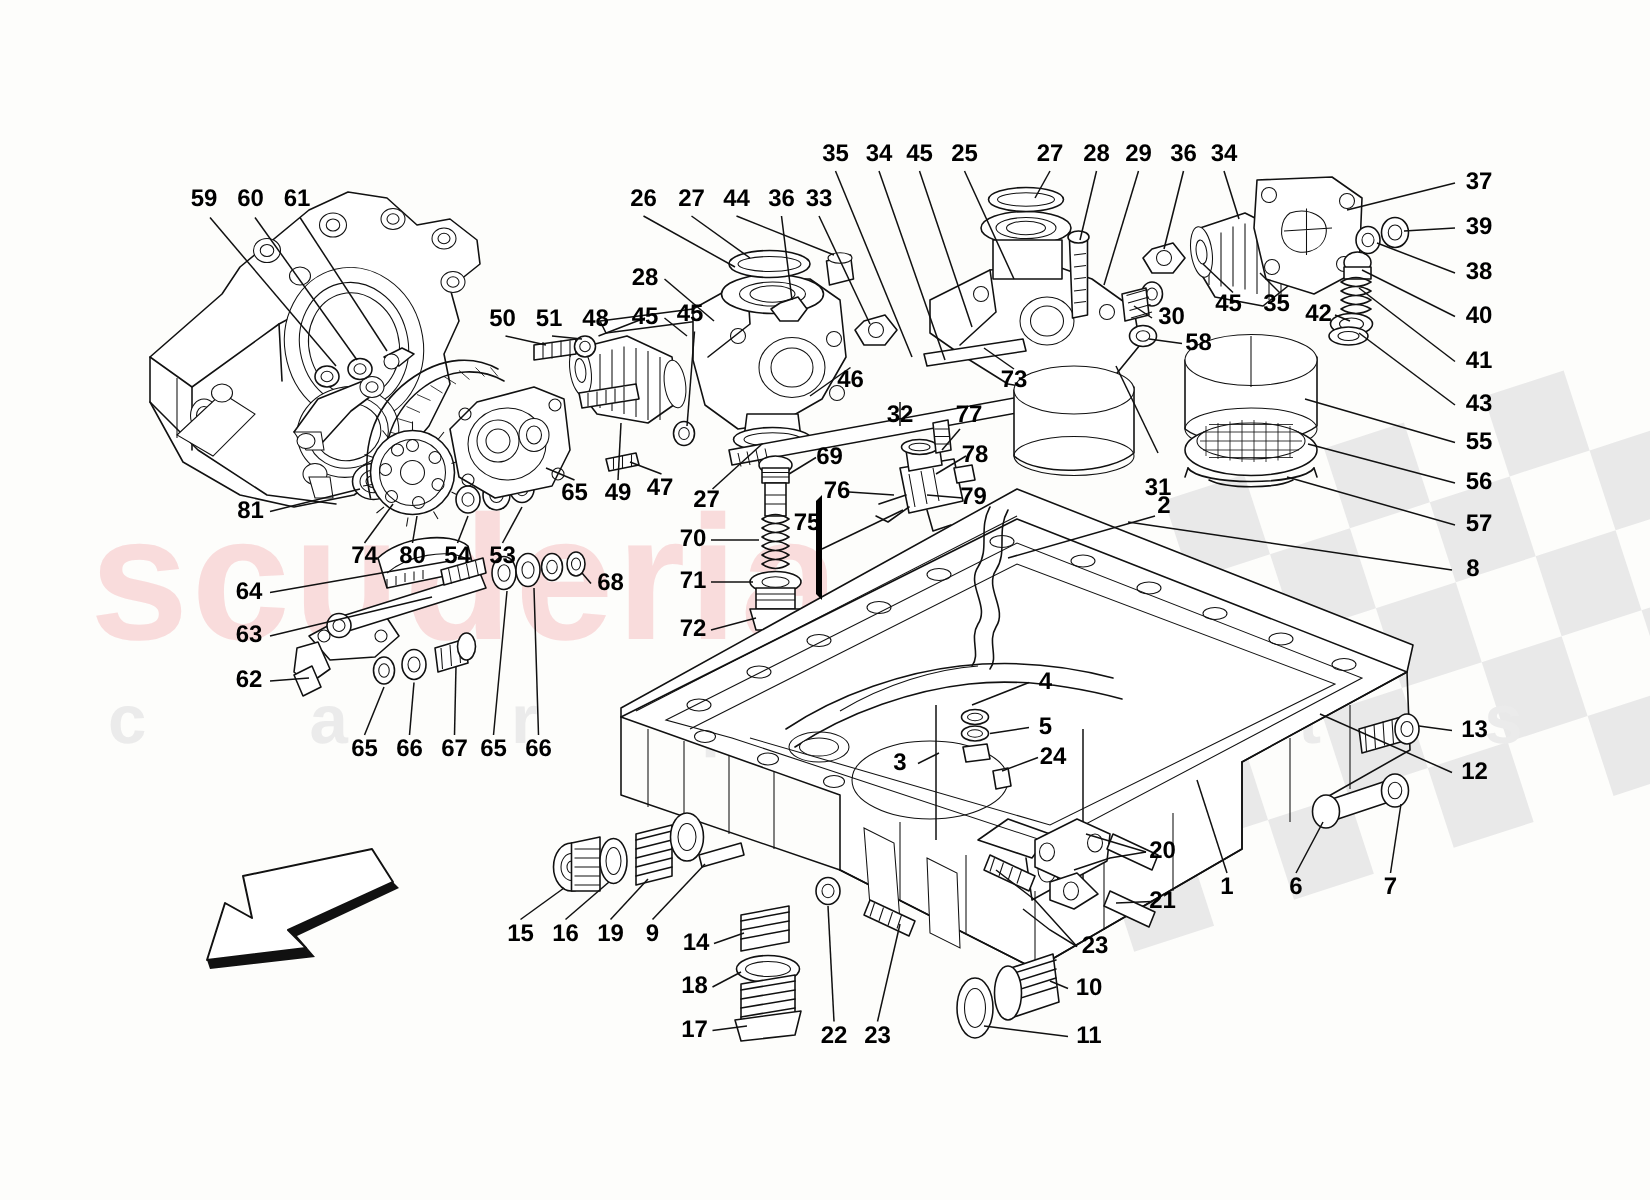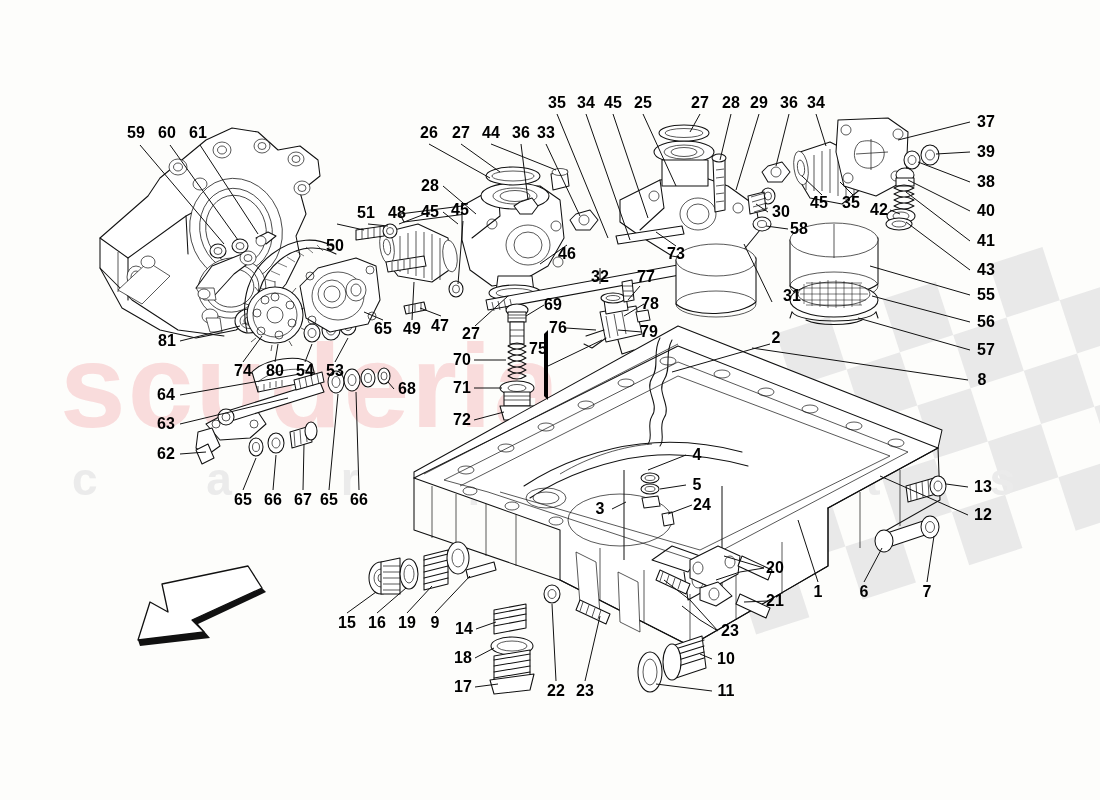--- a/index.html
+++ b/index.html
@@ -714,21 +714,21 @@
       <div class="lbl" style="left: 986px; top: 182px;">38</div>
       <div class="lbl" style="left: 986px; top: 211px; text-align: center;">40</div>
       <div class="lbl" style="left: 986px; top: 241px;">41</div>
       <div class="lbl" style="left: 986px; top: 270px;">43</div>
       <div class="lbl" style="left: 986px; top: 295px;">55</div>
       <div class="lbl" style="left: 986px; top: 322px;">56</div>
       <div class="lbl" style="left: 986px; top: 350px;">57</div>
       <div class="lbl" style="left: 982px; top: 380px;">8</div>
       <div class="lbl" style="left: 430px; top: 186px;">28</div>
       <div class="lbl" style="left: 430px; top: 212px;">45</div>
-      <div class="lbl" style="left: 335px; top: 213px; margin-top: 33px;">50</div>
+      <div class="lbl" style="left: 335px; top: 213px;">50</div>
       <div class="lbl" style="left: 366px; top: 213px;">51</div>
       <div class="lbl" style="left: 397px; top: 213px;">48</div>
       <div class="lbl" style="left: 460px; top: 210px;">45</div>
       <div class="lbl" style="left: 819px; top: 203px;">45</div>
       <div class="lbl" style="left: 851px; top: 203px;">35</div>
       <div class="lbl" style="left: 879px; top: 210px;">42</div>
       <div class="lbl" style="left: 781px; top: 212px;">30</div>
       <div class="lbl" style="left: 799px; top: 229px;">58</div>
       <div class="lbl" style="left: 676px; top: 254px;">73</div>
       <div class="lbl" style="left: 567px; top: 254px;">46</div>
@@ -736,21 +736,21 @@
       <div class="lbl" style="left: 383px; top: 329px;">65</div>
       <div class="lbl" style="left: 412px; top: 329px;">49</div>
       <div class="lbl" style="left: 440px; top: 326px;">47</div>
       <div class="lbl" style="left: 471px; top: 334px;">27</div>
       <div class="lbl" style="left: 646px; top: 277px;">77</div>
       <div class="lbl" style="left: 650px; top: 304px;">78</div>
       <div class="lbl" style="left: 649px; top: 332px;">79</div>
       <div class="lbl" style="left: 558px; top: 328px;">76</div>
       <div class="lbl" style="left: 553px; top: 305px;">69</div>
       <div class="lbl" style="left: 538px; top: 349px;">75</div>
-      <div class="lbl" style="left: 772px; top: 296px; margin-left: 20px;">31</div>
+      <div class="lbl" style="left: 772px; top: 326px;">31</div>
       <div class="lbl" style="left: 776px; top: 338px;">2</div>
       <div class="lbl" style="left: 462px; top: 360px;">70</div>
       <div class="lbl" style="left: 462px; top: 388px;">71</div>
       <div class="lbl" style="left: 462px; top: 420px;">72</div>
       <div class="lbl" style="left: 167px; top: 341px;">81</div>
       <div class="lbl" style="left: 243px; top: 371px;">74</div>
       <div class="lbl" style="left: 275px; top: 371px;">80</div>
       <div class="lbl" style="left: 305px; top: 371px;">54</div>
       <div class="lbl" style="left: 335px; top: 371px;">53</div>
       <div class="lbl" style="left: 166px; top: 395px;">64</div>

